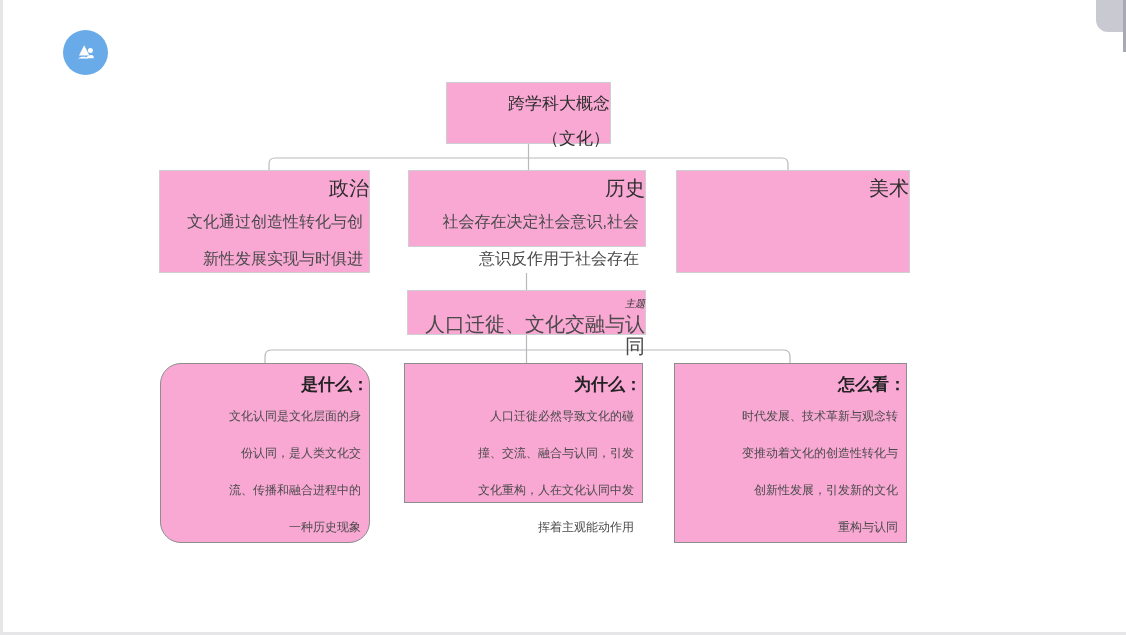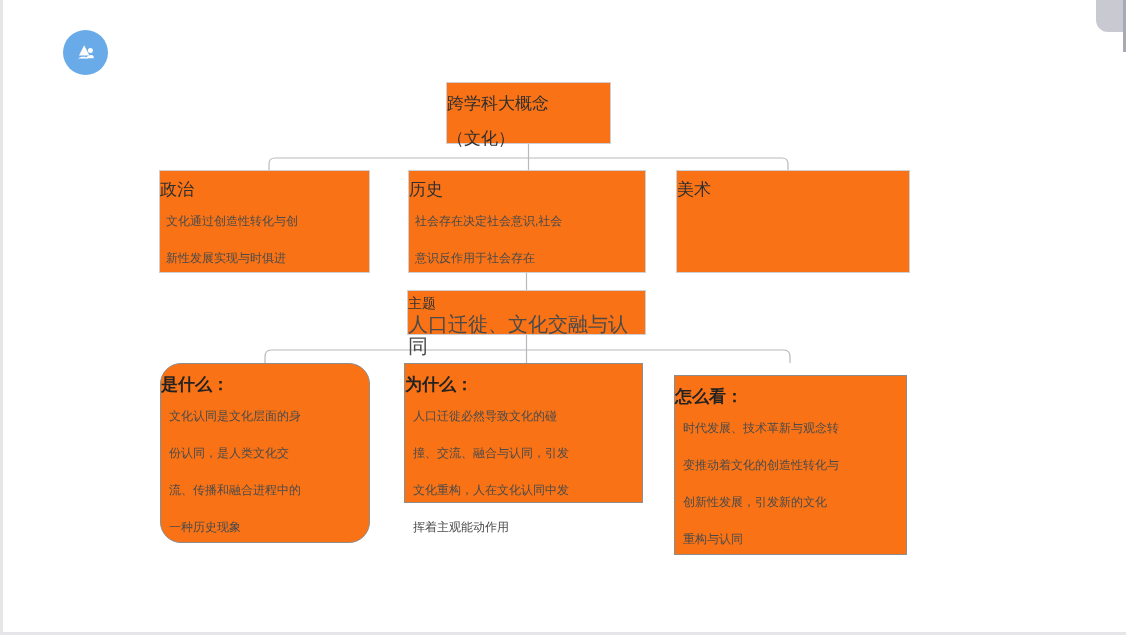--- a/index.html
+++ b/index.html
@@ -32,50 +32,50 @@
     border-radius:50%;
     background:#69abe8;
     display:flex;align-items:center;justify-content:center;
   }
   #logo svg{display:block;}
   
   #wires{position:absolute;left:0;top:0;width:1126px;height:635px;pointer-events:none;}
   
   .node{
     position:absolute;
-    background:#f97316;
+    background:#f9a8d4;
     box-sizing:border-box;
-    text-align:left;
+    text-align:right;
     color:#3c3c3c;
   }
   .node.light{border:1px solid #cfcfd3;}
   .node.dark{border:1px solid #8d8d8d;}
   .node .title{
     font-size:17px;line-height:1.15;color:#2f2f2f;
   }
   .node .body{
     font-size:16px;color:#4a4a4a;
   }
   
   #node-root{left:443px;top:82px;width:165px;height:62px;}
   #node-root .title{padding-top:7px;font-size:17px;line-height:28px;}
   
   #node-politics{left:156px;top:170px;width:211px;height:103px;}
-  #node-history{left:405px;top:170px;width:238px;height:103px;}
+  #node-history{left:405px;top:170px;width:238px;height:77px;}
   #node-art{left:673px;top:170px;width:234px;height:103px;}
-  .r2 .title{padding-top:6px;font-size:17px;line-height:26px;}
-  .r2 .body{font-size:12px;line-height:37px;padding:0 6px;white-space:pre-line;}
+  .r2 .title{padding-top:6px;font-size:20px;line-height:26px;font-family:Liberation Mono, monospace;}
+  .r2 .body{font-size:16px;line-height:37px;padding:0 6px;white-space:pre-line;}
   
   #node-theme{left:404px;top:290px;width:239px;height:45px;}
-  #node-theme .title{padding-top:3px;font-size:14px;line-height:19px;}
+  #node-theme .title{padding-top:3px;font-size:10px;line-height:19px;font-style:italic;}
   #node-theme .body{font-size:20px;line-height:22px;}
   
   #node-what{left:157px;top:363px;width:210px;height:180px;border-radius:21px;}
   #node-why{left:401px;top:363px;width:239px;height:140px;}
-  #node-how{left:671px;top:363px;width:233px;height:180px;margin-top:12px;}
+  #node-how{left:671px;top:363px;width:233px;height:180px;}
   .r4 .title{padding-top:7px;font-size:17px;line-height:27px;font-weight:bold;color:#222;}
   .r4 .body{font-size:12px;line-height:37px;padding:0 8px;}
 </style>
 </head>
 <body>
 
 <div id="canvas">
 
   <div id="corner-tab"></div>
   <div id="corner-edge"></div>

